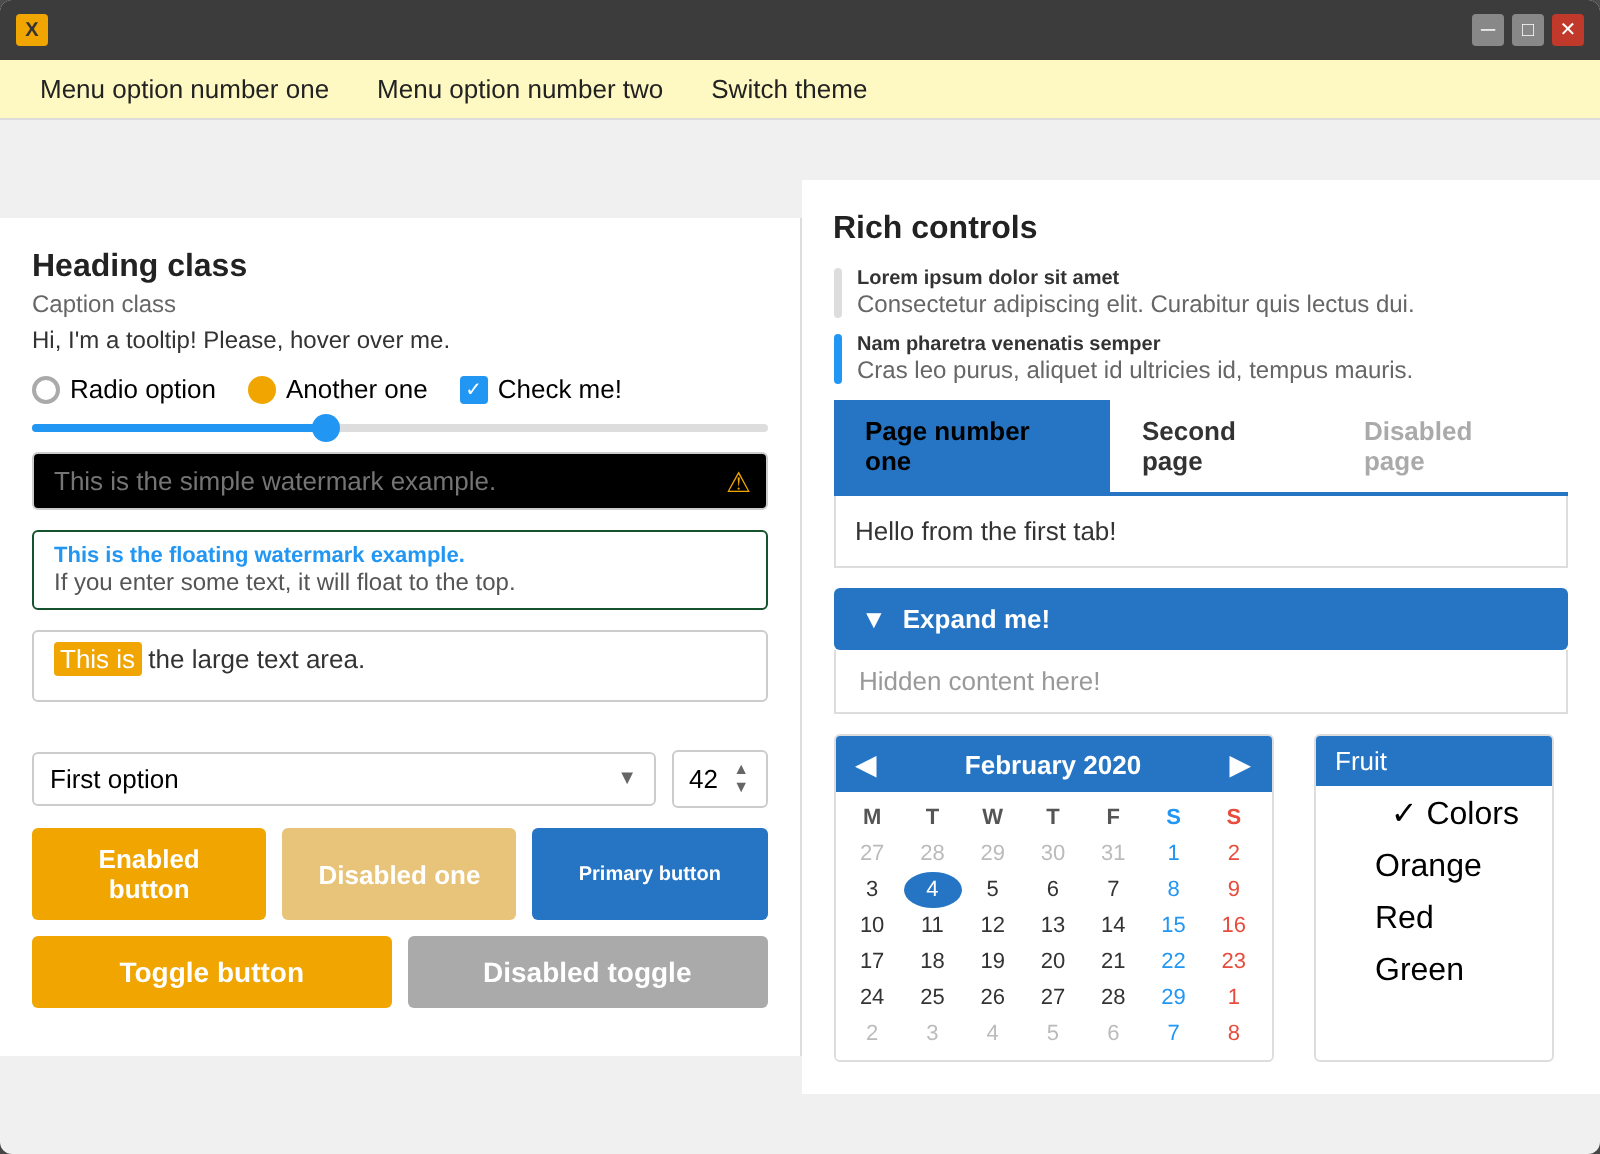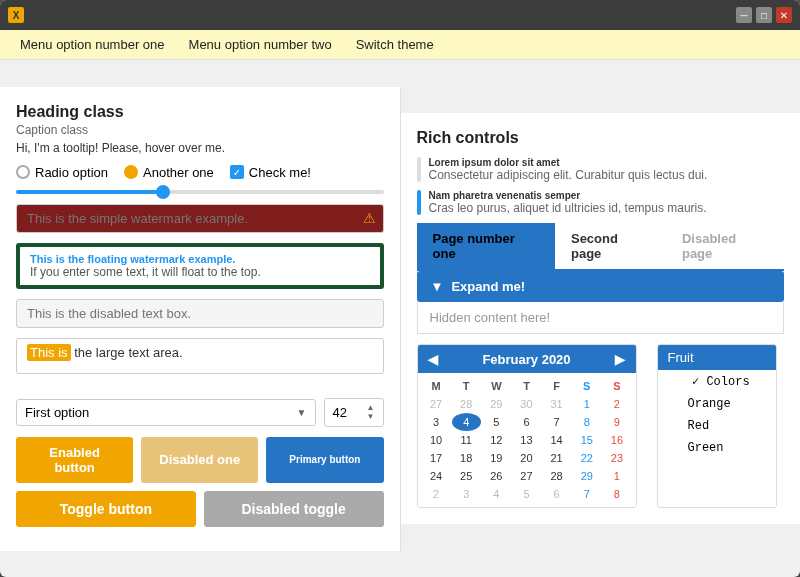--- a/index.html
+++ b/index.html
@@ -34,35 +34,35 @@
     .radio-circle.selected { border-color: #f0a500; background: #f0a500; }
     .checkbox-item { display: flex; align-items: center; gap: 5px; font-size: 13px; }
     .checkbox-check { width: 14px; height: 14px; background: #2196F3; border-radius: 2px; display: flex; align-items: center; justify-content: center; color: #fff; font-size: 10px; }
 
     .slider-container { margin-bottom: 10px; }
     .slider-track { height: 4px; background: #ddd; border-radius: 2px; margin: 4px 0; position: relative; }
     .slider-fill { height: 4px; width: 40%; background: #2196F3; border-radius: 2px; }
     .slider-thumb { width: 14px; height: 14px; background: #2196F3; border-radius: 50%; position: absolute; top: -5px; left: 38%; }
 
     .input-row { position: relative; margin-bottom: 10px; }
-    .text-input { width: 100%; border: 1px solid #ccc; border-radius: 3px; padding: 6px 10px; font-size: 13px; color: #999; background: #7f1d1d; }
+    .text-input { width: 100%; border: 1px solid #ccc; border-radius: 3px; padding: 6px 10px; font-size: 13px; color: #999; background: #000000; }
     .text-input.disabled { background: #f5f5f5; color: #999; }
     .input-warning { position: absolute; right: 8px; top: 50%; transform: translateY(-50%); color: #f0a500; font-size: 14px; }
 
-    .floating-label-container { margin-bottom: 10px; border: 4px solid #14532d; border-radius: 3px; padding: 6px 10px; }
+    .floating-label-container { margin-bottom: 10px; border: 1px solid #14532d; border-radius: 3px; padding: 6px 10px; }
     .floating-label { font-size: 11px; color: #2196F3; font-weight: bold; }
     .floating-text { font-size: 12px; color: #555; }
 
     .large-textarea { border: 1px solid #ccc; border-radius: 3px; padding: 6px 10px; font-size: 13px; color: #333; background: #fff; width: 100%; margin-bottom: 24px; min-height: 36px; }
     .highlighted-text { background: #f0a500; color: #fff; padding: 1px 3px; border-radius: 2px; }
 
     .controls-row { display: flex; gap: 8px; margin-bottom: 10px; align-items: center; }
     .select-box { border: 1px solid #ccc; border-radius: 3px; padding: 5px 8px; font-size: 13px; background: #fff; flex: 1; display: flex; justify-content: space-between; align-items: center; }
     .select-arrow { color: #666; font-size: 10px; }
-    .spin-box { border: 1px solid #ccc; border-radius: 3px; padding: 5px 8px; font-size: 13px; background: #fff; width: 60px; display: flex; align-items: center; justify-content: space-between; }
+    .spin-box { border: 1px solid #ccc; border-radius: 3px; padding: 5px 8px; font-size: 13px; background: #fff; width: 48px; display: flex; align-items: center; justify-content: space-between; }
     .spin-arrows { display: flex; flex-direction: column; gap: 1px; }
     .spin-arrow { font-size: 8px; color: #666; line-height: 1; }
 
     .buttons-row { display: flex; gap: 8px; margin-bottom: 8px; }
     .btn-enabled { background: #f0a500; color: #fff; border: none; border-radius: 3px; padding: 8px 16px; font-size: 13px; font-weight: bold; cursor: pointer; flex: 1; }
     .btn-disabled { background: #e8c47a; color: #fff; border: none; border-radius: 3px; padding: 8px 16px; font-size: 13px; font-weight: bold; cursor: not-allowed; flex: 1; }
     .btn-primary { background: #2575c4; color: #fff; border: none; border-radius: 3px; padding: 8px 16px; font-size: 10px; font-weight: bold; cursor: pointer; flex: 1; }
     .btn-toggle { background: #f0a500; color: #fff; border: none; border-radius: 3px; padding: 10px 16px; font-size: 14px; font-weight: bold; cursor: pointer; flex: 1; }
     .btn-toggle-disabled { background: #aaa; color: #fff; border: none; border-radius: 3px; padding: 10px 16px; font-size: 14px; font-weight: bold; cursor: not-allowed; flex: 1; }
 
@@ -93,21 +93,21 @@
     .cal-cell { text-align: center; padding: 3px 2px; font-size: 11px; color: #333; }
     .cal-cell.header { font-weight: bold; color: #555; }
     .cal-cell.muted { color: #bbb; }
     .cal-cell.today { background: #2575c4; color: #fff; border-radius: 50%; }
     .cal-cell.sat { color: #2196F3; }
     .cal-cell.sun { color: #e74c3c; }
 
     .tree-container { border: 1px solid #ddd; border-radius: 3px; overflow: hidden; margin-left: 10px; min-width: 120px; }
     .tree-item { padding: 5px 10px; font-size: 13px; cursor: pointer; }
     .tree-item.selected { background: #2575c4; color: #ffffff; }
-    .tree-child { padding: 4px 10px 4px 20px; font-size: 12px; cursor: pointer; font-family: Liberation Mono, monospace; }
+    .tree-child { padding: 4px 10px 4px 20px; font-size: 16px; cursor: pointer; }
 
     .bottom-row { display: flex; gap: 10px; margin-top: 6px; }
   </style>
 </head>
 <body>
 
 <div class="window">
 
   <div class="titlebar">
     <div class="titlebar-icon">
@@ -159,23 +159,20 @@
         <input class="text-input" type="text" placeholder="This is the simple watermark example." style="">
         <span class="input-warning">⚠</span>
       </div>
 
       <div class="floating-label-container">
 
         <div class="floating-label">This is the floating watermark example.</div>
         <div class="floating-text">If you enter some text, it will float to the top.</div>
       </div>
 
-      <div class="input-row">
-        <input class="text-input disabled" type="text" disabled="" placeholder="This is the disabled text box." style="">
-      </div>
 
       <div class="large-textarea">
         <span class="highlighted-text">This is</span><span> the large text area.</span>
       </div>
 
       <div class="controls-row">
         <div class="select-box">
           <span>First option</span>
           <span class="select-arrow">▼</span>
         </div>
@@ -217,20 +214,21 @@
           <div class="lorem-title">Nam pharetra venenatis semper</div>
           <div class="lorem-body">Cras leo purus, aliquet id ultricies id, tempus mauris.</div>
         </div>
       </div>
 
       <div class="tabs">
         <div class="tab active">Page number one</div>
         <div class="tab">Second page</div>
         <div class="tab disabled">Disabled page</div>
       </div>
+      <div class="tab-content">Hello from the first tab!</div>
 
       <button class="accordion-btn">
         <span>▼</span>
         <span>Expand me!</span>
       </button>
       <div class="accordion-content">Hidden content here!</div>
 
       <div class="bottom-row">
         <div class="calendar-container">
           <div class="calendar-header">

